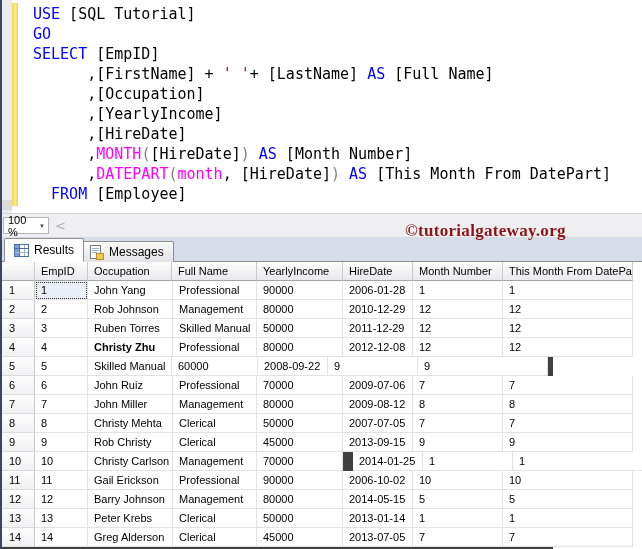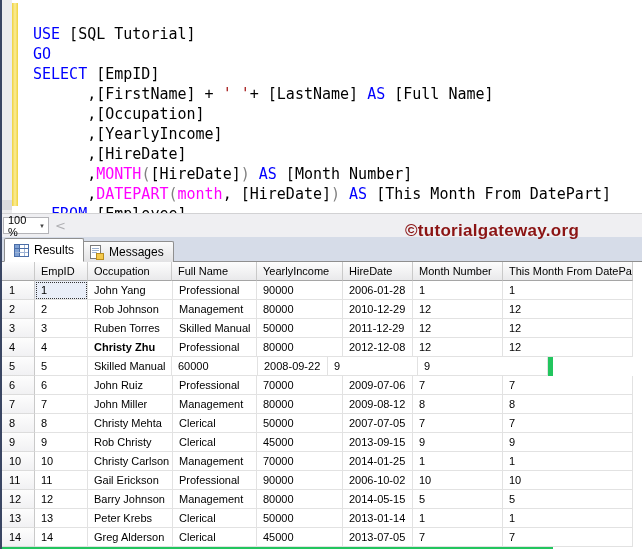--- a/index.html
+++ b/index.html
@@ -7,46 +7,46 @@
         font-family:"Liberation Sans",sans-serif;}
   .left-edge{position:absolute;left:0;top:0;width:2px;height:549px;background:#3A4663;}
 
   
   .editor{position:absolute;left:2px;top:0;width:640px;height:213px;background:#fff;}
   .gutter{position:absolute;left:0;top:0;width:10px;height:213px;background:#ECECEE;}
   .gutter-footer{position:absolute;left:0;top:200px;width:10px;height:10px;background:#DBDBDD;}
   .changebar{position:absolute;left:10px;top:3px;width:6px;height:203px;
              background:linear-gradient(90deg,#EFD33C,#FBEC9A 50%,#EFD33C);}
   .code{position:absolute;left:31px;top:4px;font-family:"DejaVu Sans Mono","Liberation Mono",monospace;
-        font-size:15px;line-height:20px;white-space:pre;color:#000;margin-top:20px;}
+        font-size:15px;line-height:20px;white-space:pre;color:#000;}
 
   
   .strip{position:absolute;left:2px;top:213px;width:640px;height:24px;background:#EFEFF2;
          border-top:1px solid #D2D2D4;box-sizing:border-box;}
   .zoombox{position:absolute;left:1px;top:3px;width:46px;height:17px;background:#fff;
            border:1px solid #B4B4B8;box-sizing:border-box;display:flex;align-items:center;
            justify-content:space-between;padding:0 3px 0 4px;font-size:11px;color:#000;cursor:default;}
   .zoombox .arr{font-size:6px;color:#444;line-height:1;}
   .hscroll-arrow{position:absolute;left:53px;top:4px;font-size:13px;color:#AEAEB2;
                  font-family:"DejaVu Sans",sans-serif;line-height:15px;}
   .watermark{position:absolute;left:405px;top:221px;font-size:17px;font-weight:bold;
-             letter-spacing:.3px;z-index:5;}
+             letter-spacing:.3px;z-index:5;font-family:Liberation Serif, serif;}
 
   
   .tabstrip{position:absolute;left:2px;top:237px;width:640px;height:25px;background:#D6DCE8;
             border-bottom:1px solid #8F8F8F;box-sizing:border-box;}
   .tab{position:absolute;bottom:-1px;display:flex;align-items:center;gap:5px;padding:0 9px;
        font-size:12px;color:#000;border:1px solid #8F8F8F;border-radius:2px 2px 0 0;
        box-sizing:border-box;cursor:default;}
   .tab.active{left:2px;height:24px;background:#FFFFFF;border-bottom:1px solid #FFFFFF;z-index:2;}
   .tab.inactive{left:78px;height:21px;background:linear-gradient(#FBFBFB,#E2E2E4);
                 border-bottom:none;}
 
   
-  .grid{position:absolute;left:2px;top:262px;width:551px;height:287px;background:#22c55e;
+  .grid{position:absolute;left:2px;top:262px;width:551px;height:287px;background:#404040;
         font-size:11px;color:#000;}
   .grow{display:flex;height:19px;}
   .hcell{box-sizing:border-box;background:linear-gradient(#FDFDFD,#E9E9EB);
          border-right:1px solid #C9C9C9;border-bottom:1px solid #A5A5A5;
          padding:3px 0 0 6px;overflow:hidden;white-space:nowrap;cursor:default;}
   .corner{padding-left:0;}
   .rhcell{box-sizing:border-box;background:linear-gradient(#FDFDFD,#F1F1F3);
           border-right:1px solid #C9C9C9;border-bottom:1px solid #DCDCDC;
           padding:3px 0 0 7px;overflow:hidden;white-space:nowrap;cursor:default;}
   .cell{box-sizing:border-box;background:#fff;border-right:1px solid #E2E2E2;
@@ -205,21 +205,21 @@
         <div class="cell" style="width: 70px; flex: 0 0 70px;">2013-09-15</div>
         <div class="cell" style="width: 90px; flex: 0 0 90px;">9</div>
         <div class="cell" style="width: 130px; flex: 0 0 130px;">9</div>
       </div>
       <div class="grow">
         <div class="rhcell" style="width: 33px; flex: 0 0 33px;">10</div>
         <div class="cell" style="width: 53px; flex: 0 0 53px;">10</div>
         <div class="cell" style="width: 85px; flex: 0 0 85px;">Christy Carlson</div>
         <div class="cell" style="width: 84px; flex: 0 0 84px;">Management</div>
         <div class="cell" style="width: 86px; flex: 0 0 86px;">70000</div>
-        <div class="cell" style="width: 70px; flex: 0 0 70px;">2014-01-25</div>
+        <div class="cell" style="width: 70px; flex: 0 0 70px; margin-left: 10px;">2014-01-25</div>
         <div class="cell" style="width: 90px; flex: 0 0 90px;">1</div>
         <div class="cell" style="width: 130px; flex: 0 0 130px;">1</div>
       </div>
       <div class="grow">
         <div class="rhcell" style="width: 33px; flex: 0 0 33px;">11</div>
         <div class="cell" style="width: 53px; flex: 0 0 53px;">11</div>
         <div class="cell" style="width: 85px; flex: 0 0 85px;">Gail Erickson</div>
         <div class="cell" style="width: 84px; flex: 0 0 84px;">Professional</div>
         <div class="cell" style="width: 86px; flex: 0 0 86px;">90000</div>
         <div class="cell" style="width: 70px; flex: 0 0 70px;">2006-10-02</div>

